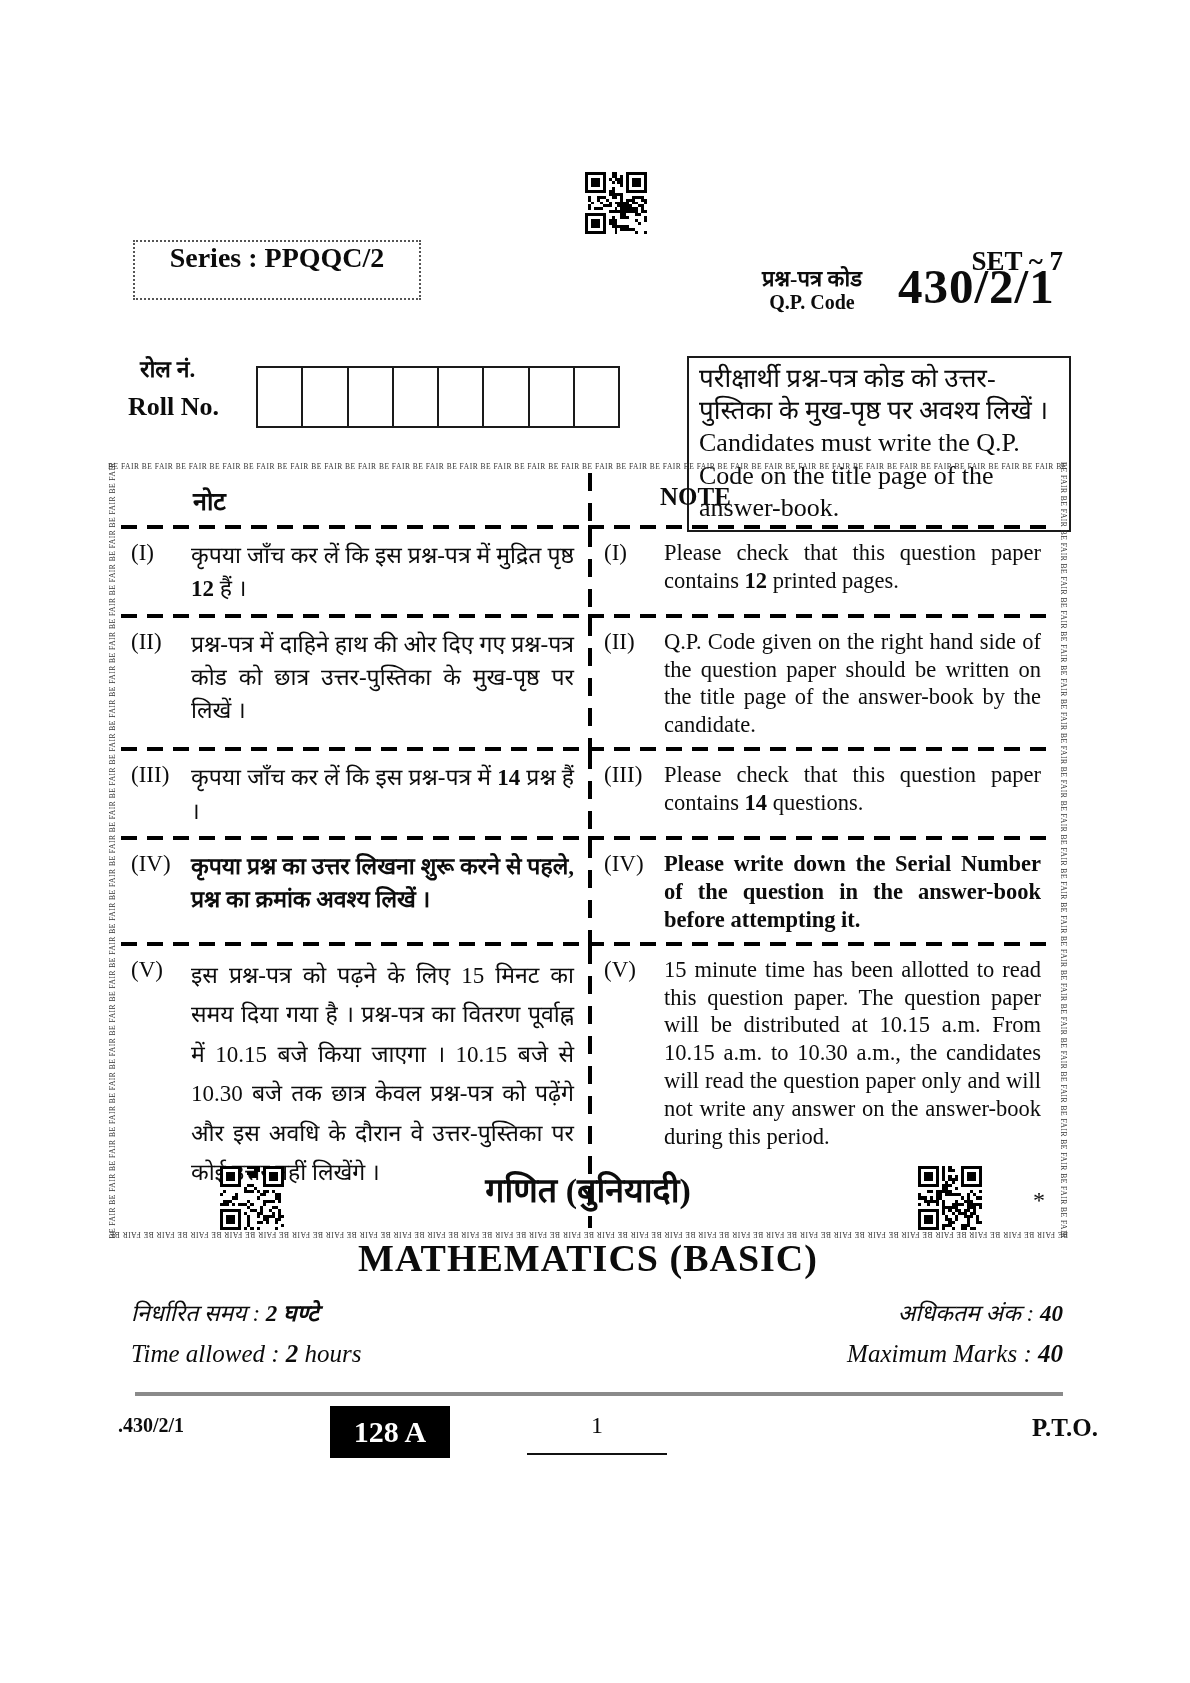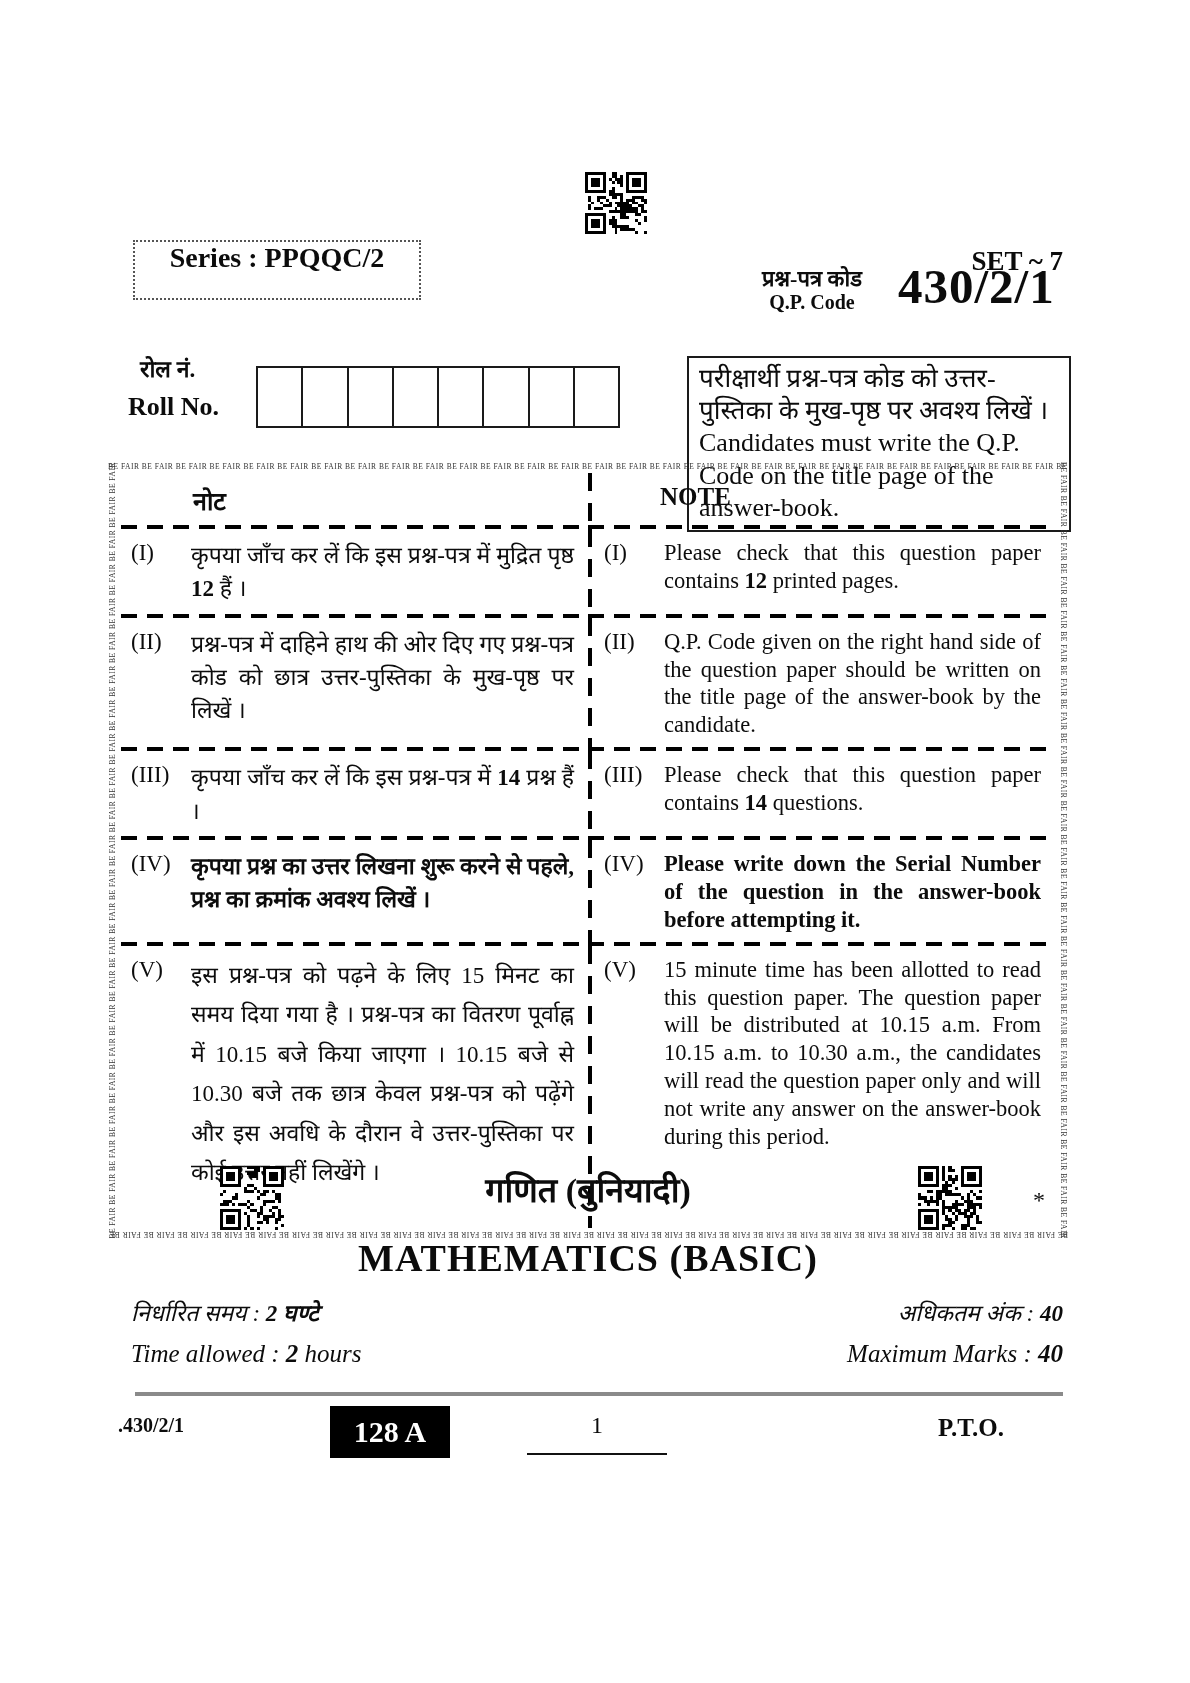--- a/index.html
+++ b/index.html
@@ -73,21 +73,21 @@
   .meta-hi-row{top:1296px;font-size:23px;font-style:italic;}
   .meta-en-row{top:1340px;font-size:25px;font-style:italic;}
   .rule{position:absolute;left:135px;top:1392px;width:928px;height:4px;background:#8a8a8a;}
 
   
   .foot-code{position:absolute;left:118px;top:1414px;font-size:20px;font-weight:bold;}
   .print-box{position:absolute;left:330px;top:1406px;width:120px;height:52px;background:#000;color:#fff;
       display:flex;align-items:center;justify-content:center;font-size:30px;font-weight:bold;}
   .page-num{position:absolute;left:527px;top:1412px;width:140px;text-align:center;font-size:24px;
       border-bottom:2px solid #111;padding-bottom:14px;}
-  .pto{position:absolute;left:938px;top:1414px;font-size:25px;font-weight:bold;}
+  .pto{position:absolute;left:1032px;top:1414px;font-size:25px;font-weight:bold;}
 </style>
 </head>
 <body>
 
 <div class="page">
 
   <div class="qr qr-top">
       <svg viewBox="0 0 21 21" xmlns="http://www.w3.org/2000/svg" shape-rendering="crispEdges">
         <rect x="0" y="0" width="7" height="7" fill="#000"></rect>
         <rect x="1" y="1" width="5" height="5" fill="#fff"></rect>

